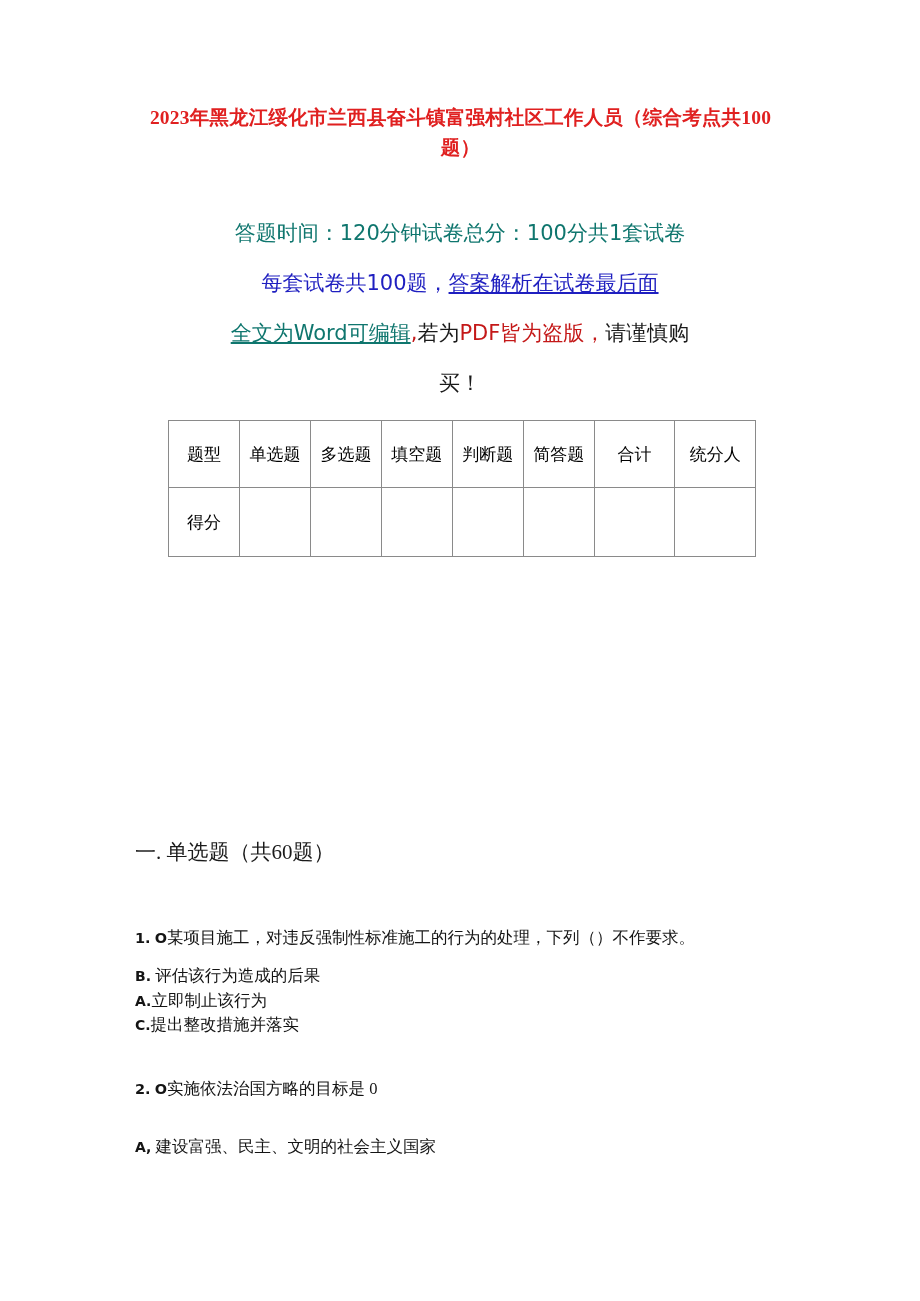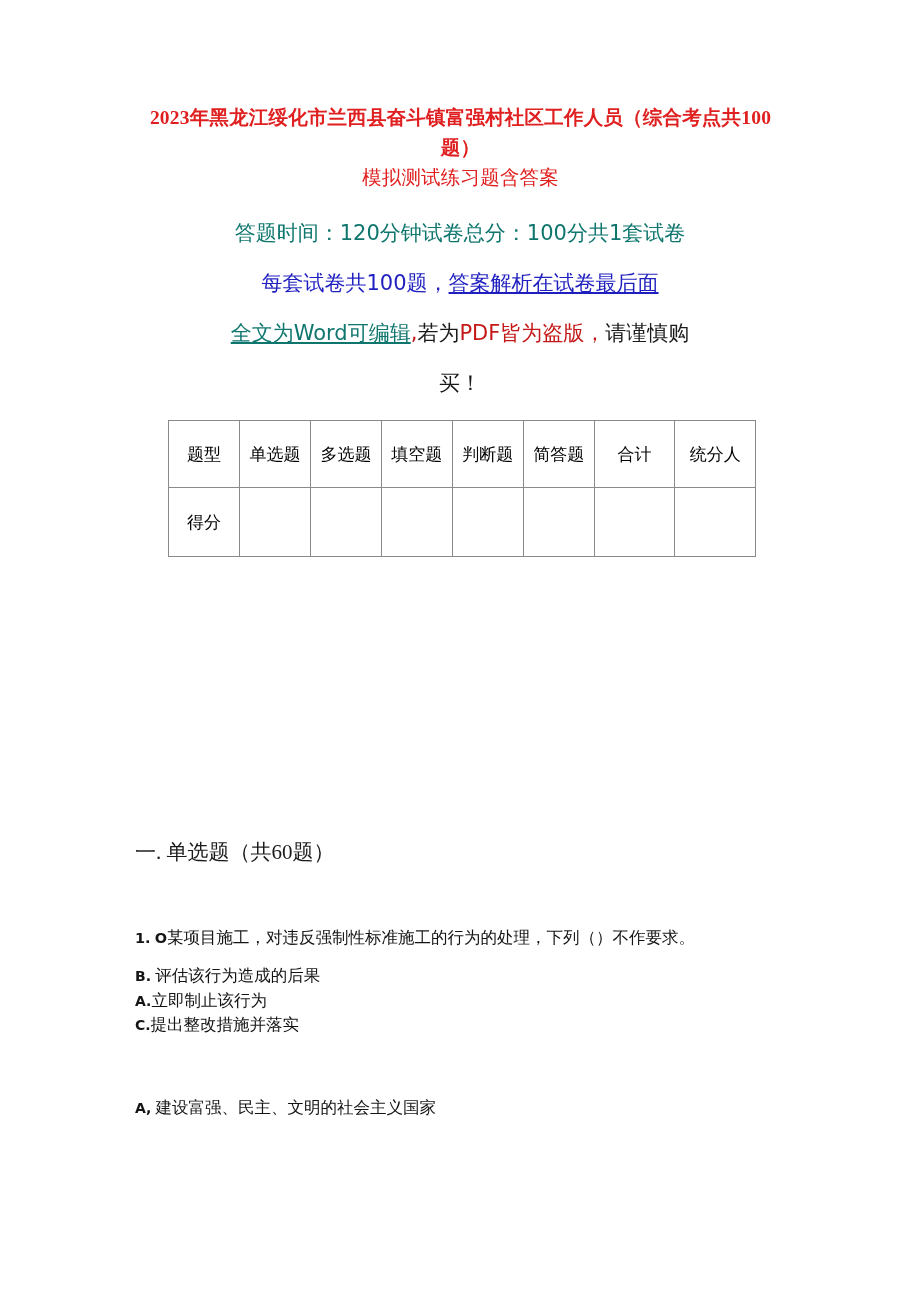--- a/index.html
+++ b/index.html
@@ -120,21 +120,20 @@
   }
   .q-gap { height: 20px; }
 </style>
 </head>
 <body>
 
 <div class="page">
 
   <div class="doc-title">
     <span>2023年黑龙江绥化市兰西县奋斗镇富强村社区工作人员（综合考点共100题）</span>
-    <span class="t-line2">模拟测试练习题含答案</span>
   </div>
 
   <div class="subtitle-block">
 
     <span class="sub-line c-darkred">答题时间：120分钟试卷总分：100分共1套试卷</span>
 
     <span class="sub-line c-blue">
       <span>每套试卷共100题，</span><span class="u">答案解析在试卷最后面</span>
     </span>
 
@@ -196,20 +195,24 @@
         <span class="opt-key">A.</span><span>立即制止该行为</span>
       </div>
       <div class="q-opt">
         <span class="opt-key">C.</span><span>提出整改措施并落实</span>
       </div>
     </div>
 
     <div class="q-gap"></div>
 
     <div class="q-block">
+      <div class="q-stem">
+        <span class="q-num">2.</span>
+        <span class="q-num">O</span><span>实施依法治国方略的目标是 0</span>
+      </div>
       <div class="q-gap"></div>
       <div class="q-opt">
         <span class="opt-key">A,</span><span> 建设富强、民主、文明的社会主义国家</span>
       </div>
     </div>
 
   </div>
 
 </div>
 

